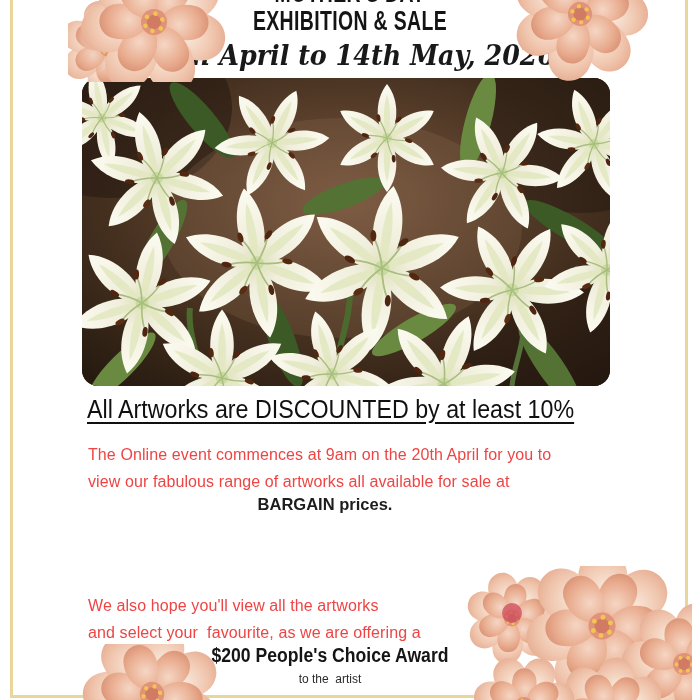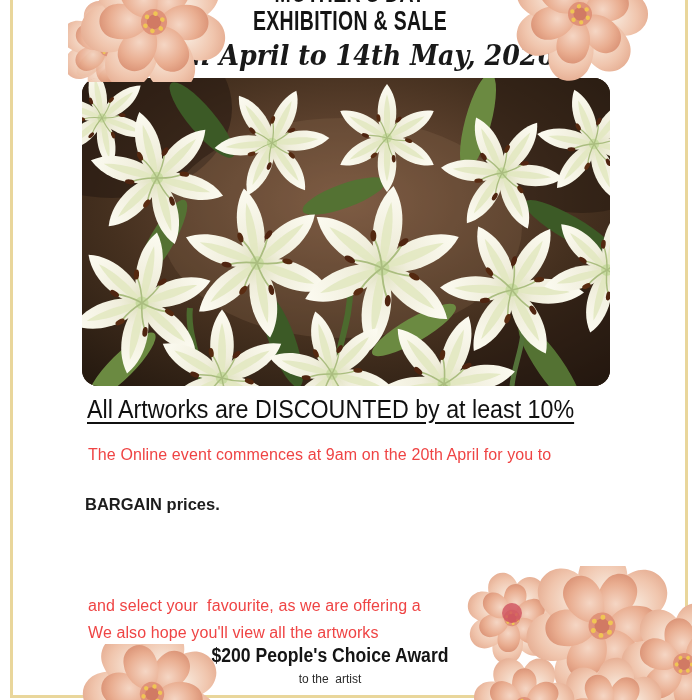--- a/index.html
+++ b/index.html
@@ -30,21 +30,21 @@
   
   .headline{
     position:absolute; left:87px; top:394px; z-index:2;
     font-size:25px; line-height:30px; color:#101010;
     text-decoration:underline; text-underline-offset:4px;
     transform:scaleX(0.93); transform-origin:0 50%; white-space:pre;
   }
   .body-line{ white-space:pre-wrap; font-size:16px; line-height:27px; color:#ef4444; letter-spacing:0.1px; }
   .p1{ position:absolute; left:88px; top:441px; z-index:2; }
   .bold-center{
-    position:absolute; left:85px; width:480px; top:495px; z-index:2; 
+    position:absolute; left:85px; width:480px; top:495px; z-index:2; text-align:center;
     font-size:16.5px; font-weight:bold; color:#1d1d1d;
   }
   .p2{ position:absolute; left:92px; top:524px; z-index:2; }
   .p3{ position:absolute; left:88px; top:592px; z-index:2; }
   .award{
     position:absolute; left:85px; width:490px; top:642px; z-index:2; text-align:center;
     font-size:20px; font-weight:bold; color:#151515; line-height:26px;
     transform:scaleX(0.88); transform-origin:50% 50%; white-space:pre;
   }
   .artist{
@@ -212,27 +212,28 @@
       <use href="#lily" transform="translate(140,300) scale(0.95)"></use>
       <use href="#lily" transform="translate(250,296) scale(0.9) rotate(-15)"></use>
       <use href="#lily" transform="translate(362,306) scale(1.0) rotate(20)"></use>
     </svg>
   </div>
 
   <div class="headline">All Artworks are DISCOUNTED by at least 10%</div>
 
   <div class="p1">
     <div class="body-line">The Online event commences at 9am on the 20th April for you to</div>
+    <div class="body-line">view our fabulous range of artworks all available for sale at</div>
   </div>
   <div class="bold-center">BARGAIN prices.</div>
 
 
   <div class="p3">
+    <div class="body-line">We also hope you'll view all the artworks</div>
     <div class="body-line">and select your  favourite, as we are offering a</div>
-    <div class="body-line">We also hope you'll view all the artworks</div>
   </div>
 
   <div class="award">$200 People's Choice Award</div>
   <div class="artist">to the  artist</div>
 
   <svg class="flower fl-tl" width="162" height="82" viewBox="0 0 162 82">
     <ellipse cx="30" cy="58" rx="26" ry="10" fill="#d9b48c" transform="rotate(-38 30 58)"></ellipse>
     <ellipse cx="52" cy="72" rx="22" ry="9" fill="#cfa87e" transform="rotate(-15 52 72)"></ellipse>
     <use href="#pflower" transform="translate(40,48) scale(0.85) rotate(40)" opacity="0.95"></use>
     <use href="#pflower" transform="translate(86,22) scale(1.3) rotate(10)"></use>

